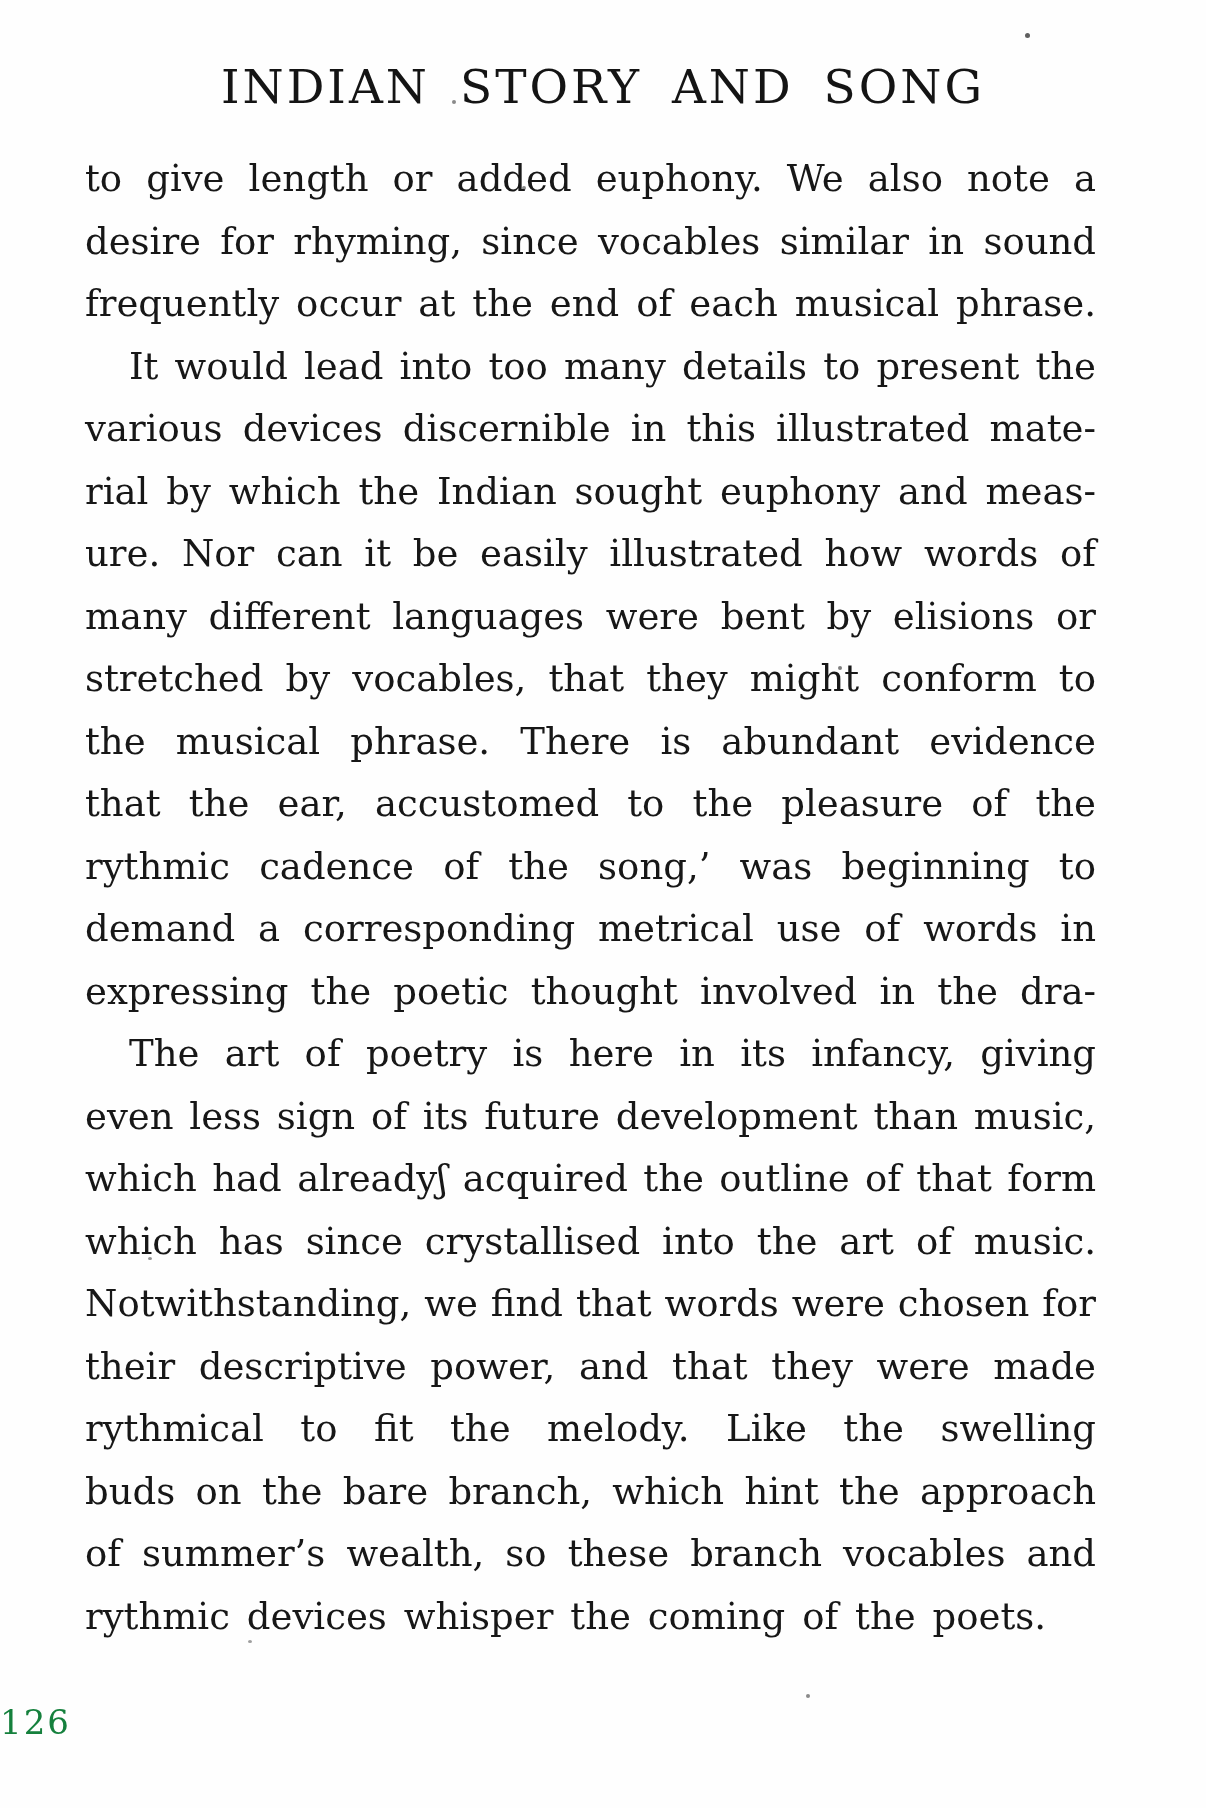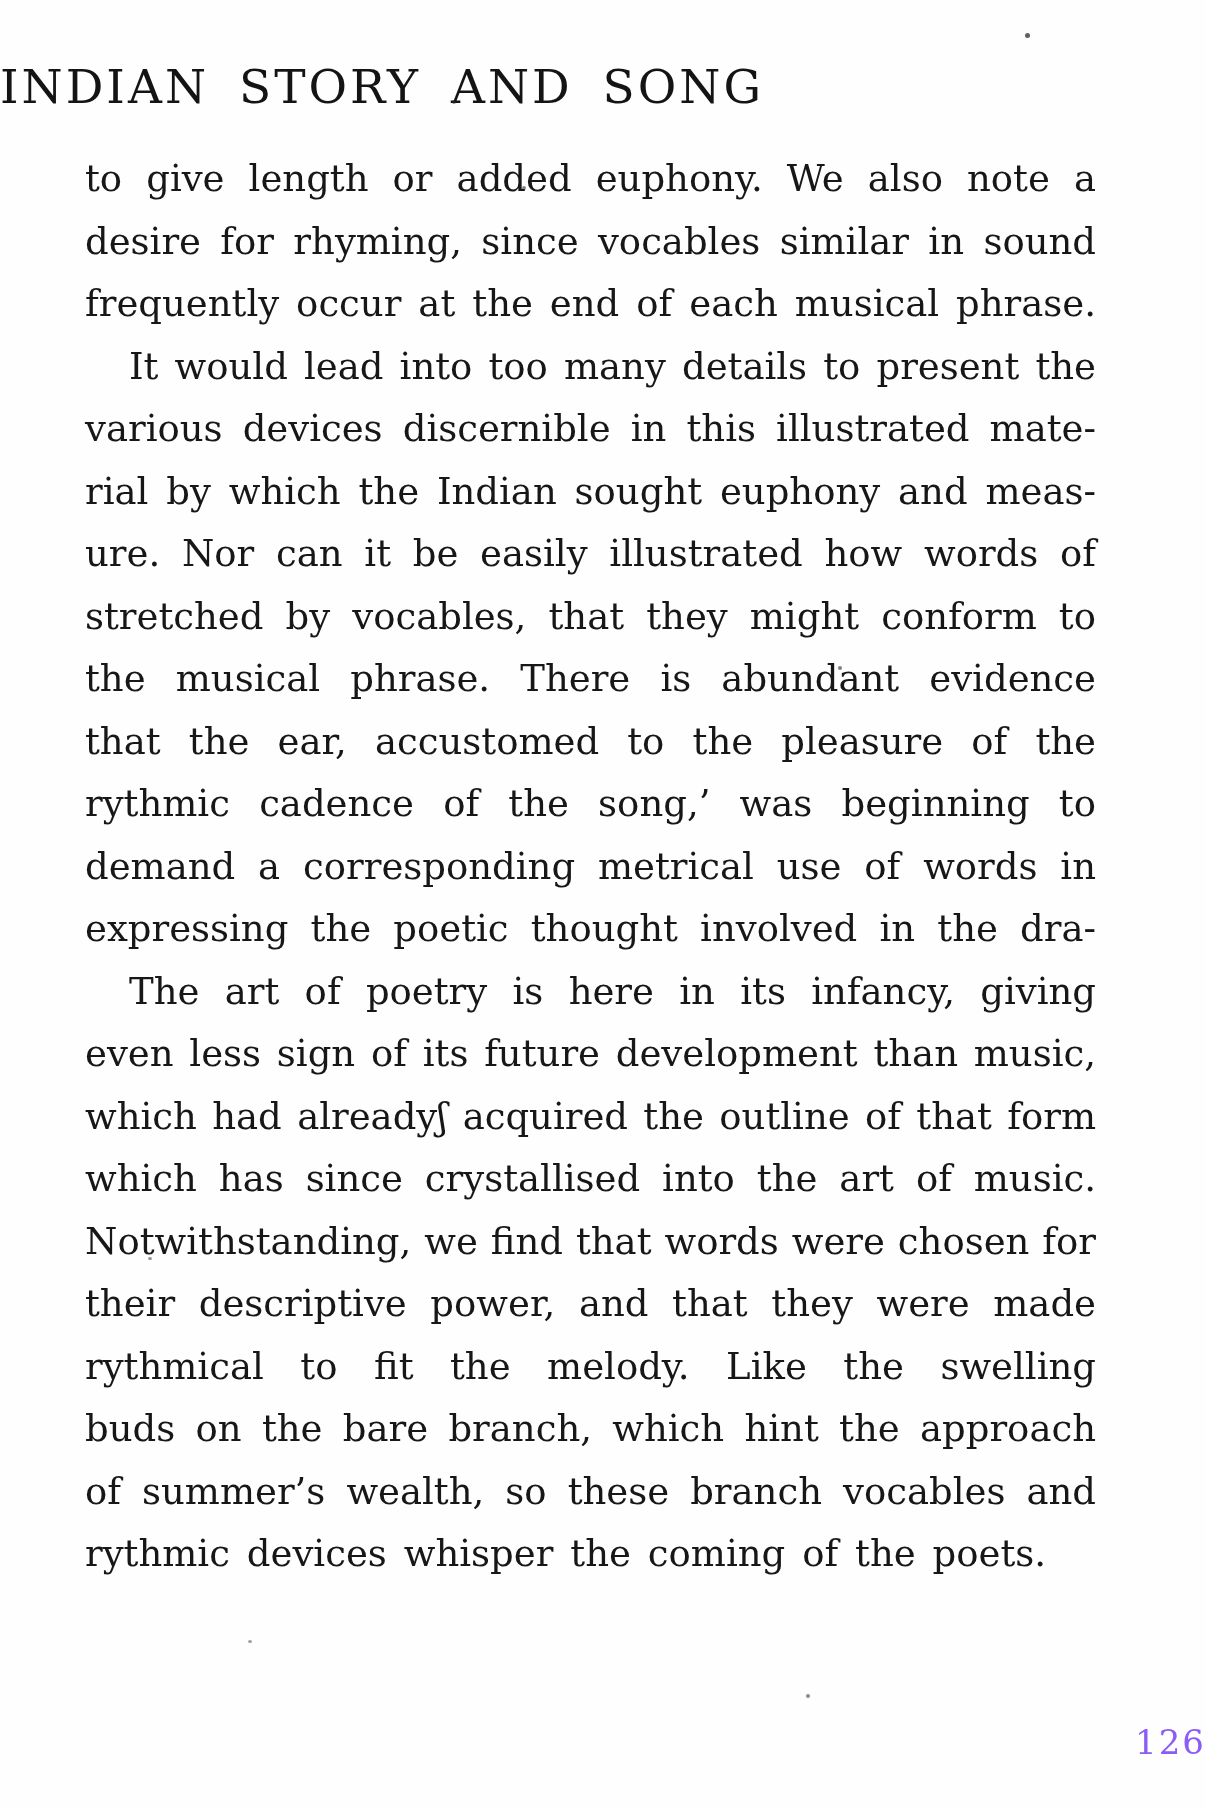--- a/index.html
+++ b/index.html
@@ -14,20 +14,21 @@
     background: #fefefe;
     color: #161616;
     font-family: "DejaVu Serif", "Liberation Serif", serif;
     overflow: hidden;
   }
   .header {
     position: absolute;
     top: 62px;
     left: 0;
     width: 100%;
+    text-align: center;
     font-size: 47px;
     line-height: 1.05;
     letter-spacing: 3px;
     word-spacing: 12px;
     color: #141414;
   }
   .body-text {
     position: absolute;
     top: 148px;
     left: 85px;
@@ -48,25 +49,24 @@
     text-align-last: left;
   }
   .line.spread {
     word-spacing: 0.14em;
   }
   .folio {
     position: absolute;
     top: 1702px;
     left: 0;
     width: 100%;
-    text-align: right;
+    text-align: left;
     font-size: 34px;
     letter-spacing: 2px;
-    color: #8b5cf6;
-    margin-top: 20px;
+    color: #15803d;
   }
   .speck {
     position: absolute;
     background: #2a2a2a;
     border-radius: 50%;
   }
   .s1 { left: 1025px; top: 33px;  width: 5px; height: 5px; opacity: .75; }
   .s2 { left: 452px;  top: 100px; width: 4px; height: 4px; opacity: .55; }
   .s3 { left: 522px;  top: 186px; width: 4px; height: 4px; opacity: .55; }
   .s4 { left: 838px;  top: 666px; width: 4px; height: 4px; opacity: .6; }
@@ -82,20 +82,21 @@
   <div class="header">INDIAN STORY AND SONG</div>
 
   <div class="body-text">
     <div class="line">to give length or added euphony. We also note a</div>
     <div class="line">desire for rhyming, since vocables similar in sound</div>
     <div class="line">frequently occur at the end of each musical phrase.</div>
     <div class="line indent">It would lead into too many details to present the</div>
     <div class="line">various devices discernible in this illustrated mate-</div>
     <div class="line">rial by which the Indian sought euphony and meas-</div>
     <div class="line">ure. Nor can it be easily illustrated how words of</div>
+    <div class="line">many different languages were bent by elisions or</div>
     <div class="line">stretched by vocables, that they might conform to</div>
     <div class="line">the musical phrase. There is abundant evidence</div>
     <div class="line">that the ear, accustomed to the pleasure of the</div>
     <div class="line">rythmic cadence of the song,’ was beginning to</div>
     <div class="line">demand a corresponding metrical use of words in</div>
     <div class="line">expressing the poetic thought involved in the dra-</div>
     <div class="line indent">The art of poetry is here in its infancy, giving</div>
     <div class="line">even less sign of its future development than music,</div>
     <div class="line">which had alreadyʃ acquired the outline of that form</div>
     <div class="line">which has since crystallised into the art of music.</div>

